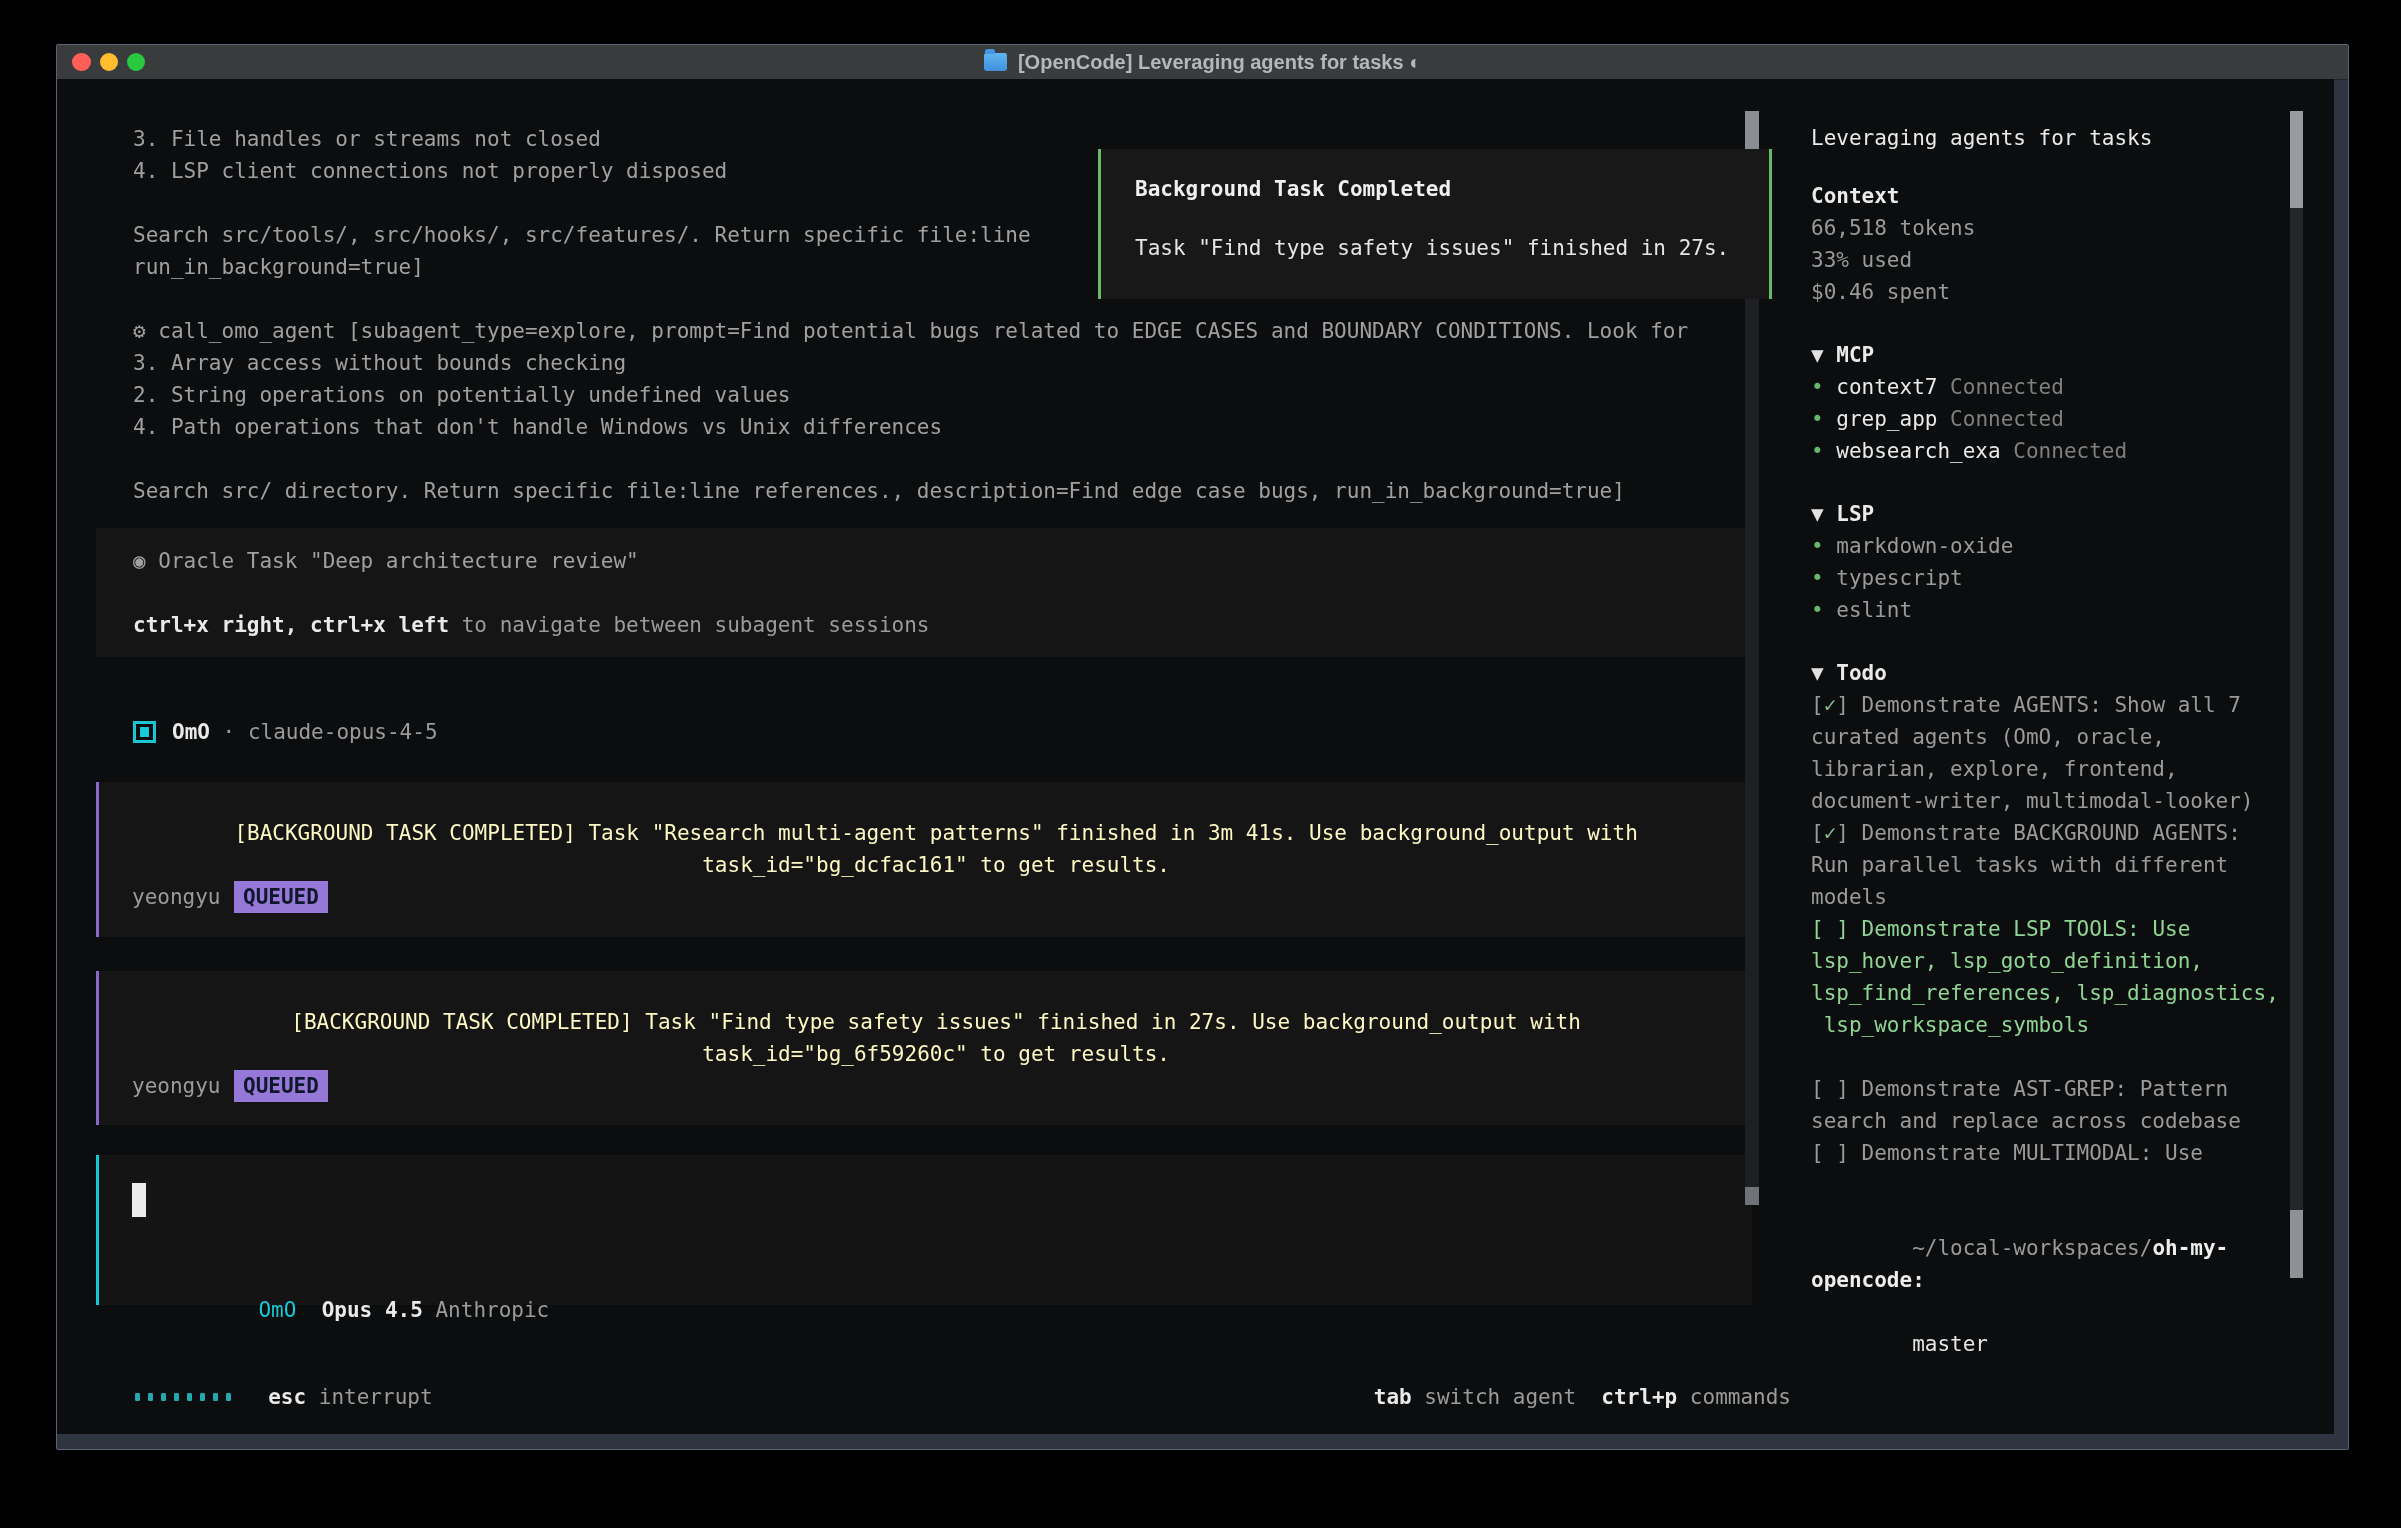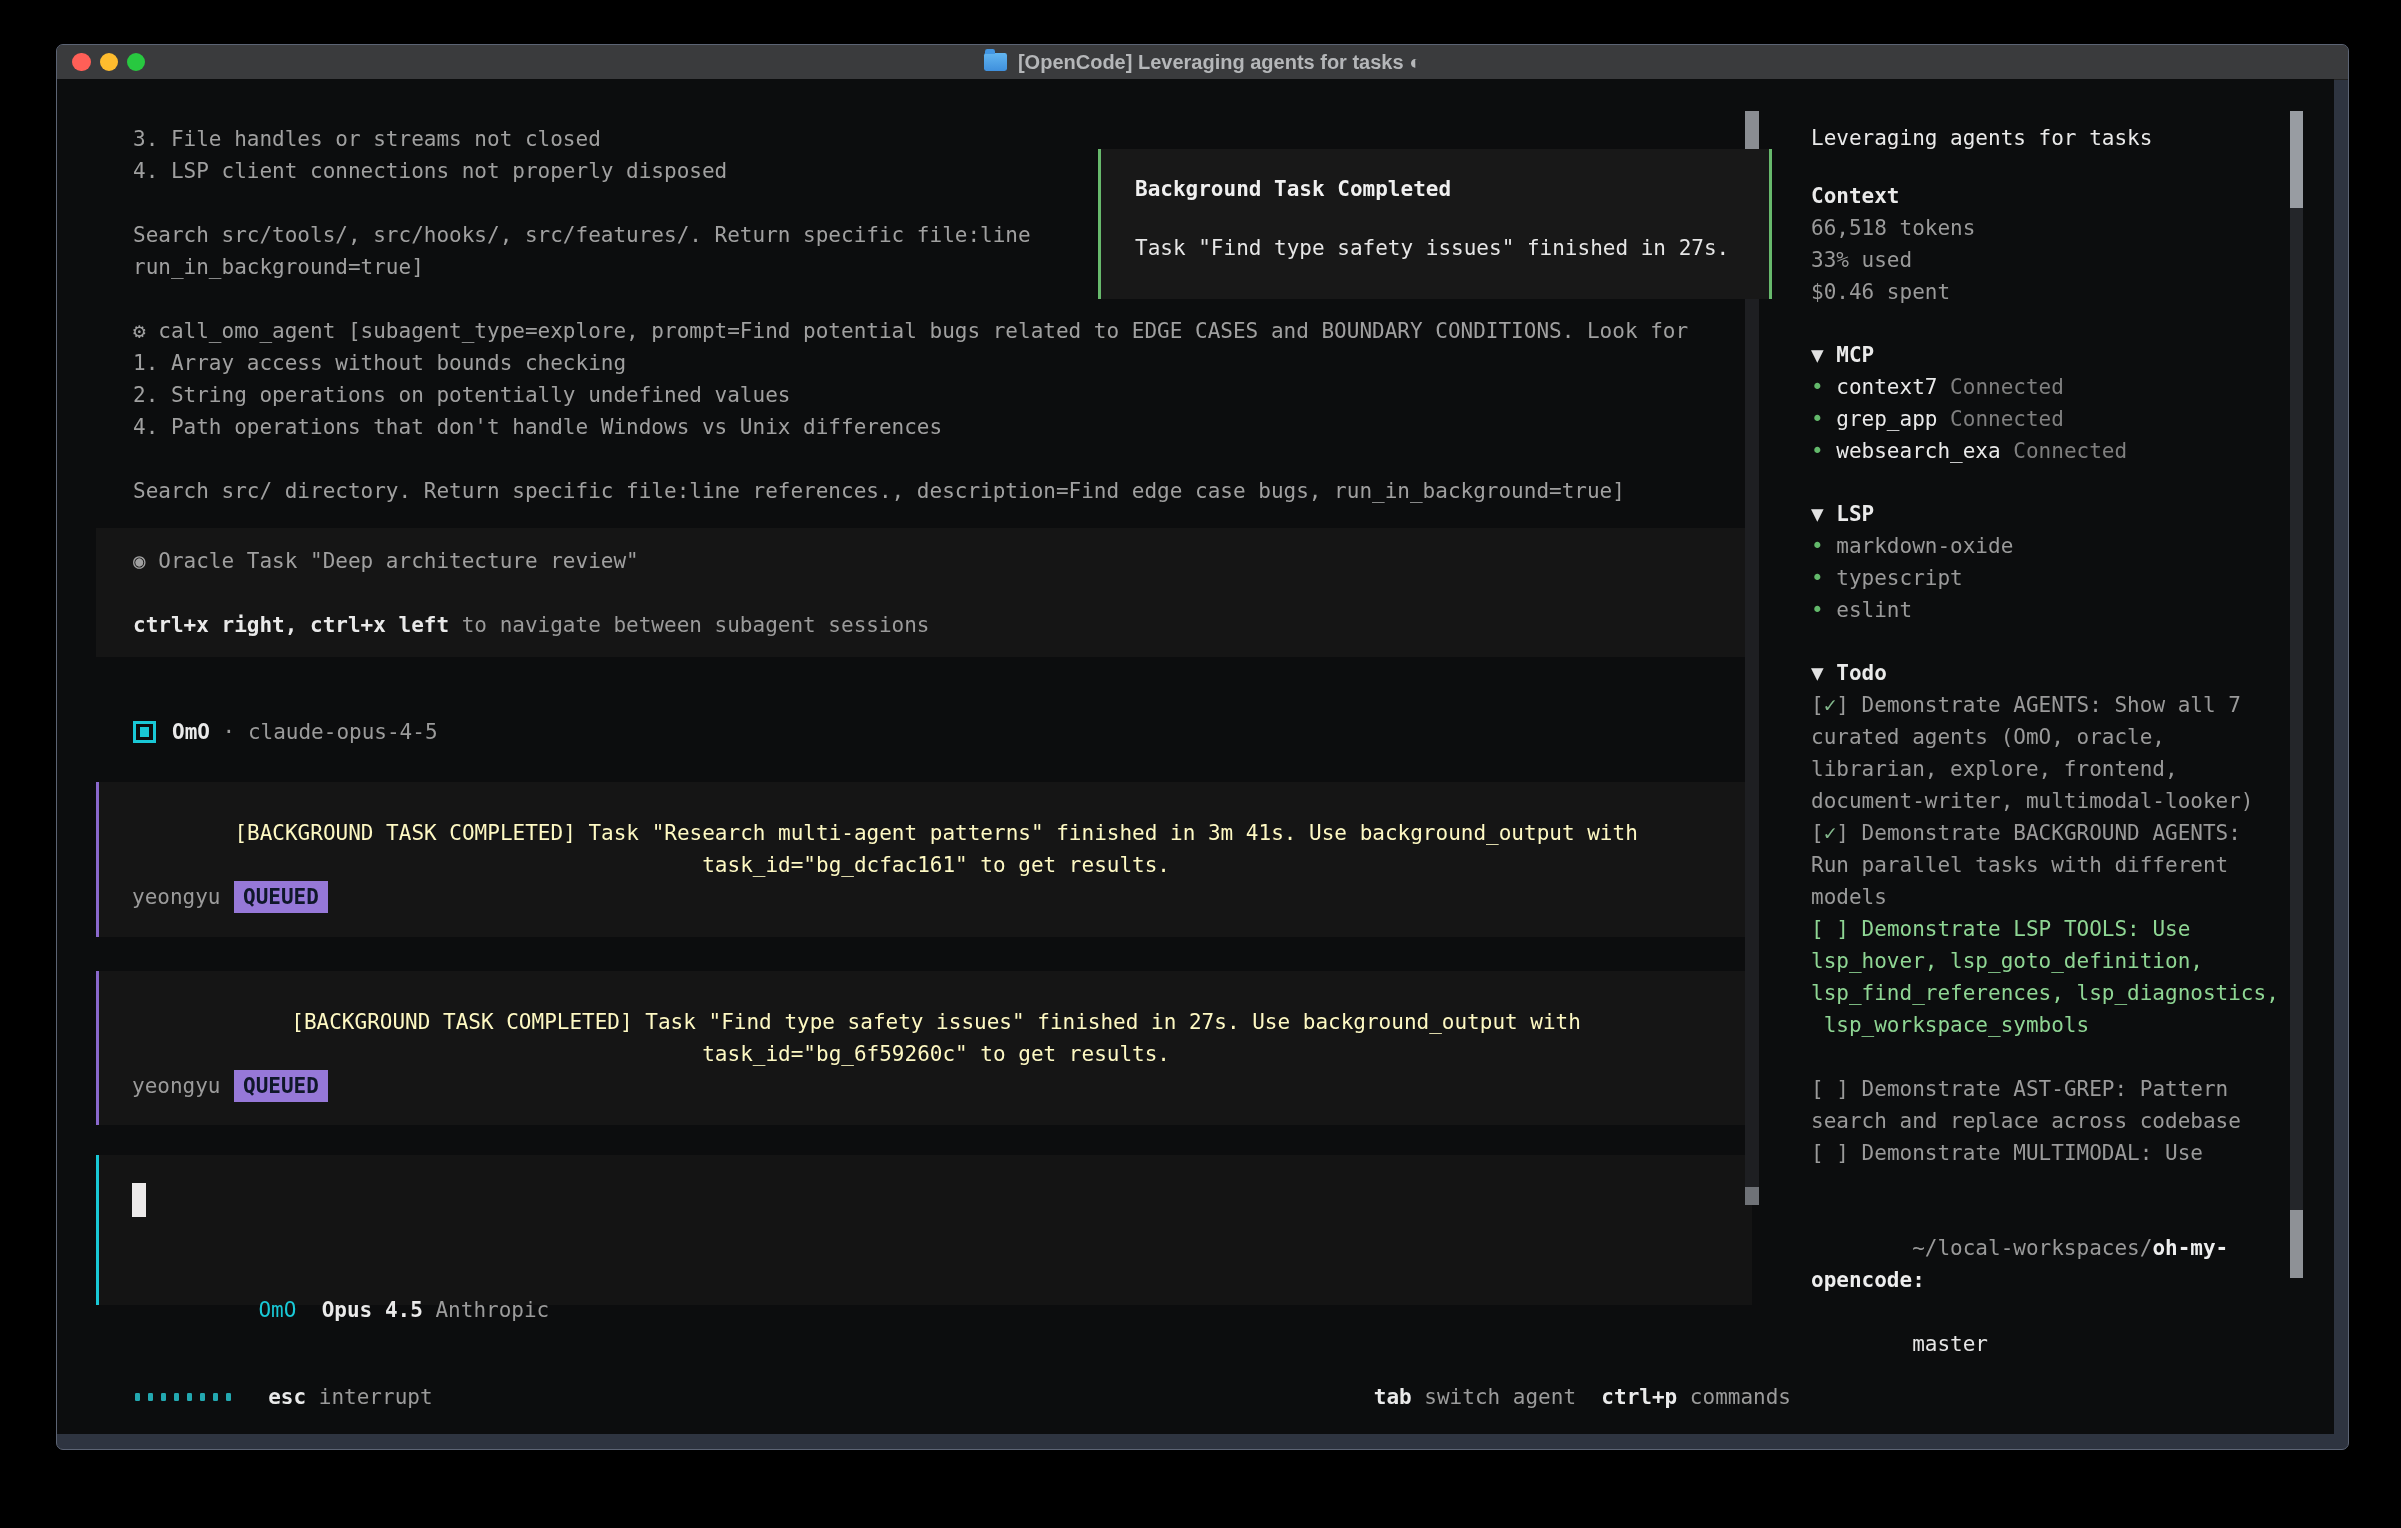--- a/index.html
+++ b/index.html
@@ -1,21 +1,21 @@
 <!DOCTYPE html>
 <html style="font-size:9.5px"><head>
 <meta charset="utf-8">
 <style>
   html,body { margin:0; padding:0; }
   body { width:2401px; height:1528px; background:#000; position:relative;
          font-family:"DejaVu Sans Mono","DejaVu Sans",monospace; }
 
   .window { position:absolute; left:56px; top:44px; width:2293px; height:1406px;
             box-sizing:border-box; background:#2e3440; border:1.2px solid #5c6474;
-            border-radius:7px; overflow:hidden; }
+            border-radius:2px; overflow:hidden; }
 
   
   .titlebar { height:34px; background:#3a3b3d; border-bottom:0.6px solid #242424;
               display:flex; align-items:center; justify-content:center; position:relative; }
   .lights { position:absolute; left:15.4px; top:7.7px; display:flex; gap:8.9px; }
   .light { width:18.3px; height:18.3px; border-radius:50%; }
   .light.red { background:#ff5f57; } .light.yellow { background:#febc2e; } .light.green { background:#28c840; }
   .title-wrap { display:flex; align-items:center; gap:10.6px; }
   .folder-icon { width:23.6px; height:17.7px; background:linear-gradient(#62b5f0,#3f90dd);
                  border-radius:2.4px; position:relative; }
@@ -131,21 +131,21 @@
           <div class="tline"></div>
 
           <div class="tline">Search src/tools/, src/hooks/, src/features/. Return specific file:line</div>
 
           <div class="tline">run_in_background=true]</div>
 
           <div class="tline"></div>
 
           <div class="tline">⚙ call_omo_agent [subagent_type=explore, prompt=Find potential bugs related to EDGE CASES and BOUNDARY CONDITIONS. Look for</div>
 
-          <div class="tline">1. Array access without bounds checking</div>
+          <div class="tline">3. Array access without bounds checking</div>
 
           <div class="tline">2. String operations on potentially undefined values</div>
 
 
           <div class="tline">4. Path operations that don't handle Windows vs Unix differences</div>
 
           <div class="tline"></div>
 
           <div class="tline">Search src/ directory. Return specific file:line references., description=Find edge case bugs, run_in_background=true]</div>
         </div>

